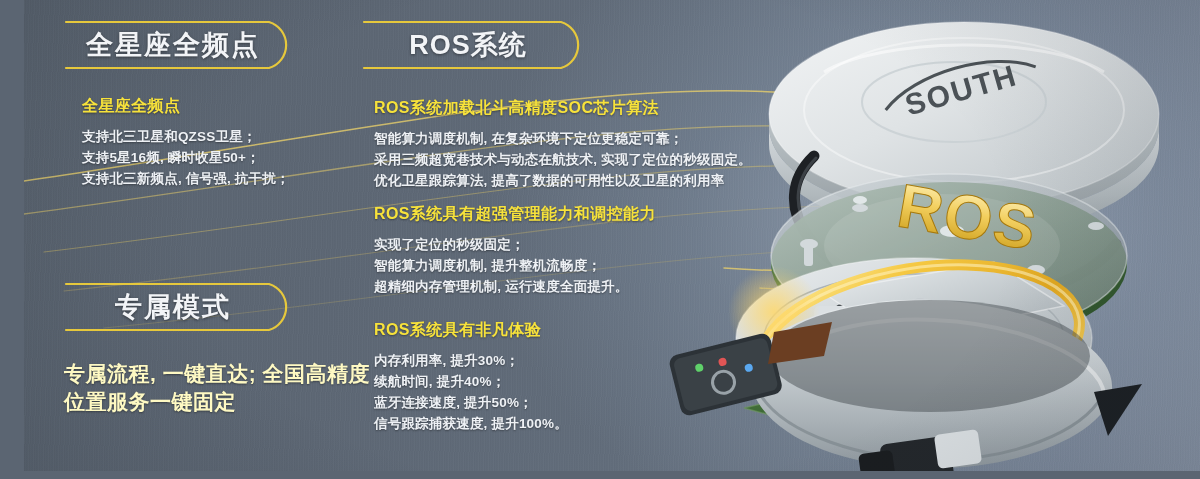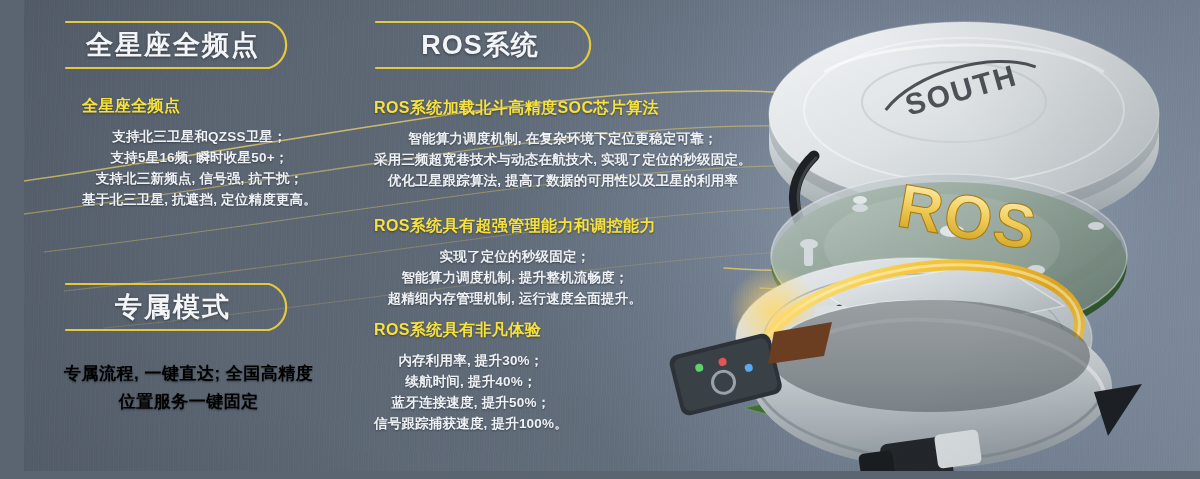--- a/index.html
+++ b/index.html
@@ -44,24 +44,24 @@
   .bracket.en .htxt{letter-spacing:1px;}
 
   
   .block{position:absolute;}
   .block .ttl{
     color:#f7e23b;font-size:16px;font-weight:700;letter-spacing:.4px;
     margin:0 0 9px 0;text-shadow:0 1px 2px rgba(0,0,0,.40);white-space:nowrap;
   }
   .block .line{
     color:#eef1f5;font-size:13.5px;font-weight:600;letter-spacing:.2px;
-    line-height:21px;margin:0;text-shadow:0 1px 2px rgba(0,0,0,.40);white-space:nowrap;text-align:center;
+    line-height:21px;margin:0;text-shadow:0 1px 2px rgba(0,0,0,.40);white-space:nowrap;
   }
   .block.accent .line{
-    color:#000000;font-size:17px;line-height:28px;font-weight:700;letter-spacing:.5px;
+    color:#fef9c3;font-size:21px;line-height:28px;font-weight:700;letter-spacing:.5px;
   }
 
   
   .product{position:absolute;left:640px;top:-24px;width:570px;height:520px;}
   .product svg{display:block;width:100%;height:100%;overflow:visible;}
 </style>
 </head>
 <body>
 
 <div class="stage">
@@ -263,55 +263,54 @@
 
   <div class="bg-vignette"></div>
 
   <div class="bracket" style="left:42px;top:20px;width:228px;height:50px;">
     <svg viewBox="0 0 228 50" preserveAspectRatio="none" width="228" height="50">
       <path d="M0 2 L203 2 A24 24 0 0 1 203 48 L0 48" fill="none" stroke="#e6c83c" stroke-width="2.2" stroke-linecap="round"></path>
     </svg>
     <div class="htxt">全星座全频点</div>
   </div>
 
-  <div class="bracket en" style="left:352px;top:20px;width:222px;height:50px;">
+  <div class="bracket en" style="left:340px;top:20px;width:222px;height:50px;">
     <svg viewBox="0 0 222 50" preserveAspectRatio="none" width="222" height="50">
       <path d="M0 2 L197 2 A24 24 0 0 1 197 48 L0 48" fill="none" stroke="#e6c83c" stroke-width="2.2" stroke-linecap="round"></path>
     </svg>
     <div class="htxt">ROS系统</div>
   </div>
 
   <div class="bracket" style="left:42px;top:282px;width:228px;height:50px;font-family:Liberation Serif, serif;">
     <svg viewBox="0 0 228 50" preserveAspectRatio="none" width="228" height="50">
       <path d="M0 2 L203 2 A24 24 0 0 1 203 48 L0 48" fill="none" stroke="#e6c83c" stroke-width="2.2" stroke-linecap="round"></path>
     </svg>
     <div class="htxt">专属模式</div>
   </div>
 
   <div class="block" style="left:58px;top:96px;">
     <p class="ttl">全星座全频点</p>
     <p class="line">支持北三卫星和QZSS卫星；</p>
     <p class="line">支持5星16频, 瞬时收星50+；</p>
     <p class="line">支持北三新频点, 信号强, 抗干扰；</p>
-    <p class="line">基于北三卫星, 抗遮挡, 定位精度更高。</p>
   </div>
 
   <div class="block accent" style="left:40px;top:360px;">
     <p class="line">专属流程, 一键直达; 全国高精度</p>
     <p class="line">位置服务一键固定</p>
   </div>
 
   <div class="block" style="left:350px;top:98px;">
     <p class="ttl">ROS系统加载北斗高精度SOC芯片算法</p>
     <p class="line">智能算力调度机制, 在复杂环境下定位更稳定可靠；</p>
     <p class="line">采用三频超宽巷技术与动态在航技术, 实现了定位的秒级固定。</p>
     <p class="line">优化卫星跟踪算法, 提高了数据的可用性以及卫星的利用率</p>
   </div>
 
-  <div class="block" style="left:350px;top:216px;">
+  <div class="block" style="left:350px;top:204px;">
     <p class="ttl">ROS系统具有超强管理能力和调控能力</p>
     <p class="line">实现了定位的秒级固定；</p>
     <p class="line">智能算力调度机制, 提升整机流畅度；</p>
     <p class="line">超精细内存管理机制, 运行速度全面提升。</p>
   </div>
 
   <div class="block" style="left:350px;top:320px;">
     <p class="ttl">ROS系统具有非凡体验</p>
     <p class="line">内存利用率, 提升30%；</p>
     <p class="line">续航时间, 提升40%；</p>

